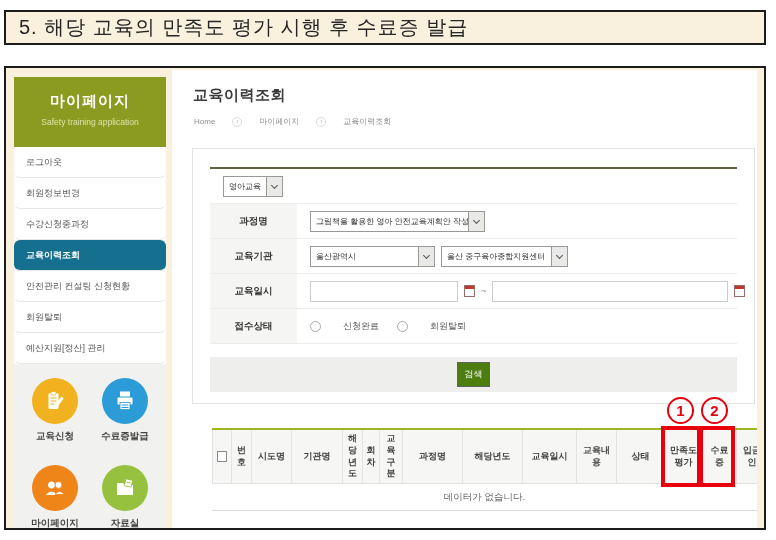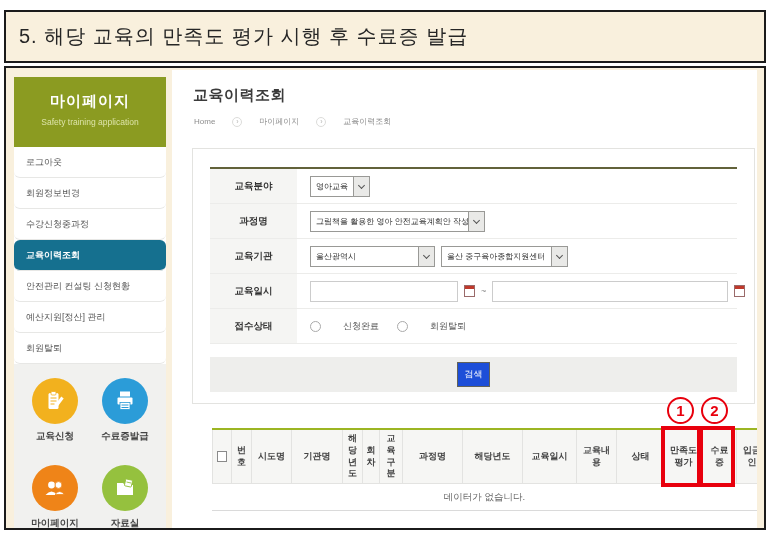--- a/index.html
+++ b/index.html
@@ -1,19 +1,19 @@
 <!DOCTYPE html>
 <html><head>
 <meta charset="utf-8">
 <style>
   * { margin:0; padding:0; box-sizing:border-box; }
   html,body { width:776px; height:540px; background:#ffffff; font-family:"Liberation Sans",sans-serif; position:relative; overflow:hidden; }
 
   
-  .title-box { position:absolute; left:4px; top:10px; width:762px; height:53px;
+  .title-box { position:absolute; left:4px; top:10px; width:762px; height:35px;
     background:#f9f0dd; border:2px solid #1b1b1b; display:flex; align-items:center; }
   .title-box span { font-size:20px; color:#262626; padding-left:13px; letter-spacing:1px; }
   .content-box { position:absolute; left:4px; top:66px; width:762px; height:464px;
     background:#f9f0dd; border:2px solid #1b1b1b; overflow:hidden; }
 
   
   .sidebar { position:absolute; left:8px; top:9px; width:152px; }
   .sb-head { height:70px; background:#8b9b21; text-align:center; padding-top:15px; }
   .sb-head .sb-title { font-size:15px; font-weight:bold; color:#ffffff; letter-spacing:1px; }
   .sb-head .sb-sub { font-size:8.5px; color:#dde4a9; margin-top:6px; }
@@ -51,21 +51,21 @@
   .chev { width:5px; height:5px; border-right:1.5px solid #555; border-bottom:1.5px solid #555;
     transform:rotate(45deg); margin-top:-2px; }
   .txt { height:21px; border:1px solid #cccccc; background:#fff; font-size:9px; padding:0 4px; font-family:"Liberation Sans",sans-serif; }
   .cal { width:11px; height:12px; border:1px solid #9a6a6a; background:#fff; position:relative; cursor:pointer; }
   .cal::before { content:""; position:absolute; left:0; right:0; top:0; height:3px; background:#c0392b; }
   .tilde { font-size:9px; color:#888; }
   .radio { width:11px; height:11px; border:1px solid #aaa; border-radius:50%; background:#fff; cursor:pointer; }
   .rlabel { font-size:9px; color:#555; margin-left:16px; margin-right:12px; }
   .search-band { margin:13px 17px 0 17px; height:35px; background:#eeeeec;
     display:flex; align-items:center; justify-content:center; }
-  .search-btn { width:33px; height:25px; background:#1d4ed8; border:1px solid #62625a; color:#fff;
+  .search-btn { width:33px; height:25px; background:#4d7c0f; border:1px solid #62625a; color:#fff;
     font-size:9px; cursor:pointer; font-family:"Liberation Sans",sans-serif; }
 
   
   .dtable { position:absolute; left:40px; top:358px; width:545px; overflow:hidden; }
   .thead { display:flex; flex-wrap:nowrap; width:565px; border-top:2px solid #9cb523; background:#f6f6f4; }
   .th { flex:0 0 auto; min-height:54px; border-right:1px solid #e3e3e1; border-bottom:1px solid #e3e3e1;
     display:flex; align-items:center; justify-content:center; text-align:center;
     font-size:9px; font-weight:bold; color:#444; line-height:1.3; word-break:break-all; padding:3px 4px; }
   .th:first-child { border-left:1px solid #e3e3e1; }
   .w-cb{width:20px;} .w-no{width:20px;} .w-sido{width:40px;} .w-org{width:51px;} .w-year{width:20px;}
@@ -97,22 +97,22 @@
     <div class="sb-head">
       <div class="sb-title">마이페이지</div>
       <div class="sb-sub">Safety training application</div>
     </div>
     <ul class="sb-menu">
       <li>로그아웃</li>
       <li>회원정보변경</li>
       <li>수강신청중과정</li>
       <li class="active">교육이력조회</li>
       <li>안전관리 컨설팅 신청현황</li>
+      <li>회원탈퇴</li>
       <li>예산지원[정산] 관리</li>
-      <li>회원탈퇴</li>
     </ul>
     <div class="quick-panel">
       <div class="quick">
         <div class="qcircle q1">
           <svg width="24" height="24" viewBox="0 0 24 24">
             <rect x="5.5" y="4" width="10" height="16" rx="1.5" fill="#fff"></rect>
             <rect x="8" y="2.5" width="5" height="3.5" rx="1" fill="#fff" stroke="#f2b11e" stroke-width="0.8"></rect>
             <line x1="7.5" y1="9" x2="13.5" y2="9" stroke="#f2b11e" stroke-width="1"></line>
             <line x1="7.5" y1="12" x2="13.5" y2="12" stroke="#f2b11e" stroke-width="1"></line>
             <line x1="7.5" y1="15" x2="11.5" y2="15" stroke="#f2b11e" stroke-width="1"></line>
@@ -166,21 +166,20 @@
       <span class="bsep"></span>
       <span>마이페이지</span>
       <span class="bsep"></span>
       <span>교육이력조회</span>
     </div>
 
     <div class="form-box">
       <div class="ftable">
 
         <div class="frow">
-          <div class="flabel">교육분야</div>
           <div class="fvalue">
             <div class="sel" style="width:60px">
               <span class="sel-text">영아교육</span>
               <span class="sel-btn">
                   <span class="chev"></span>
                 </span>
             </div>
           </div>
         </div>
 

